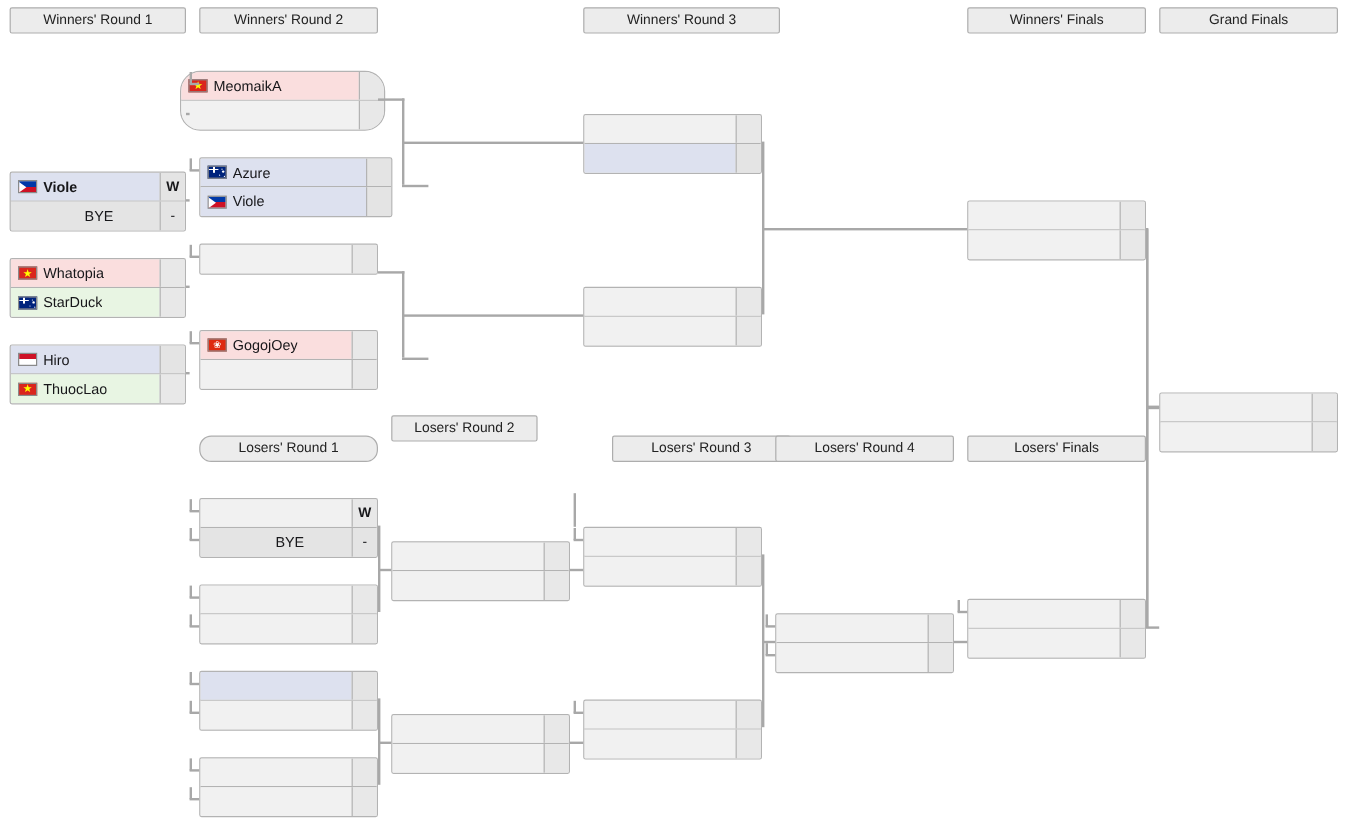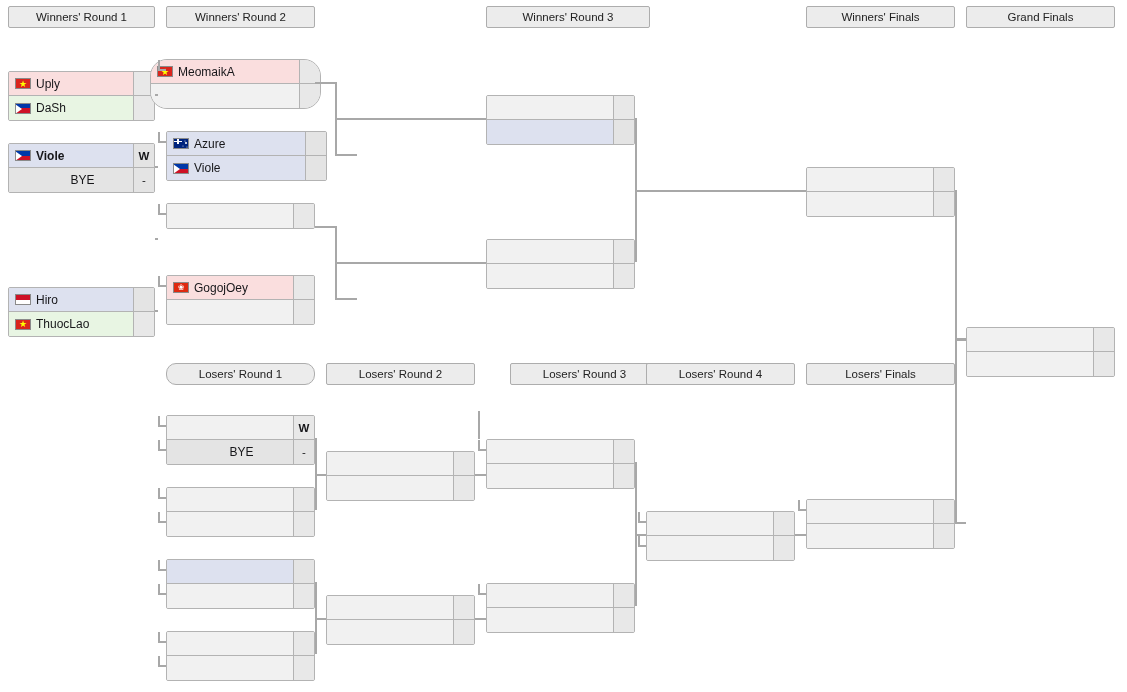--- a/index.html
+++ b/index.html
@@ -157,53 +157,53 @@
 <body>
 
 <div id="bracket">
 
 <div class="round-header" style="left: 8px; top: 6px; width: 147px;">Winners' Round 1</div>
     <div class="round-header" style="left: 166px; top: 6px; width: 149px;">Winners' Round 2</div>
     <div class="round-header" style="left: 486px; top: 6px; width: 164px;">Winners' Round 3</div>
     <div class="round-header" style="left: 806px; top: 6px; width: 149px;">Winners' Finals</div>
     <div class="round-header" style="left: 966px; top: 6px; width: 149px;">Grand Finals</div>
     <div class="round-header" style="left: 166px; top: 363px; width: 149px; border-radius: 10px;">Losers' Round 1</div>
-    <div class="round-header" style="left: 326px; top: 363px; width: 149px;">Losers' Round 2</div>
+    <div class="round-header" style="left: 326px; top: 346px; width: 122px;">Losers' Round 2</div>
     <div class="round-header" style="left: 510px; top: 363px; width: 149px;">Losers' Round 3</div>
     <div class="round-header" style="left: 646px; top: 363px; width: 149px;">Losers' Round 4</div>
     <div class="round-header" style="left: 806px; top: 363px; width: 149px;">Losers' Finals</div>
-    <div class="match" style="left: 8px; top: 71px; width: 147px;">
-      <div class="row">
-        <div class="opp loss">
-          <span class="flag flag-vn"></span>
-          <span class="pname">Uply</span>
-        </div>
-        <div class="score"></div>
-      </div>
-      <div class="row">
-        <div class="opp win">
-          <span class="flag flag-ph"></span>
-          <span class="pname">DaSh</span>
-        </div>
-        <div class="score"></div>
-      </div>
-    </div>
     <div class="match" style="left: 8px; top: 143px; width: 147px;">
       <div class="row bold">
         <div class="opp hl">
           <span class="flag flag-ph"></span>
           <span class="pname">Viole</span>
         </div>
         <div class="score hl">W</div>
       </div>
       <div class="row">
         <div class="opp bye">
           <span class="pname">BYE</span>
         </div>
         <div class="score hl">-</div>
+      </div>
+    </div>
+    <div class="match" style="left: 8px; top: 215px; width: 147px;">
+      <div class="row">
+        <div class="opp loss">
+          <span class="flag flag-vn"></span>
+          <span class="pname">Whatopia</span>
+        </div>
+        <div class="score"></div>
+      </div>
+      <div class="row">
+        <div class="opp win">
+          <span class="flag flag-au"></span>
+          <span class="pname">StarDuck</span>
+        </div>
+        <div class="score"></div>
       </div>
     </div>
     <div class="match" style="left: 8px; top: 287px; width: 147px;">
       <div class="row">
         <div class="opp hl">
           <span class="flag flag-id"></span>
           <span class="pname">Hiro</span>
         </div>
         <div class="score hl"></div>
       </div>

